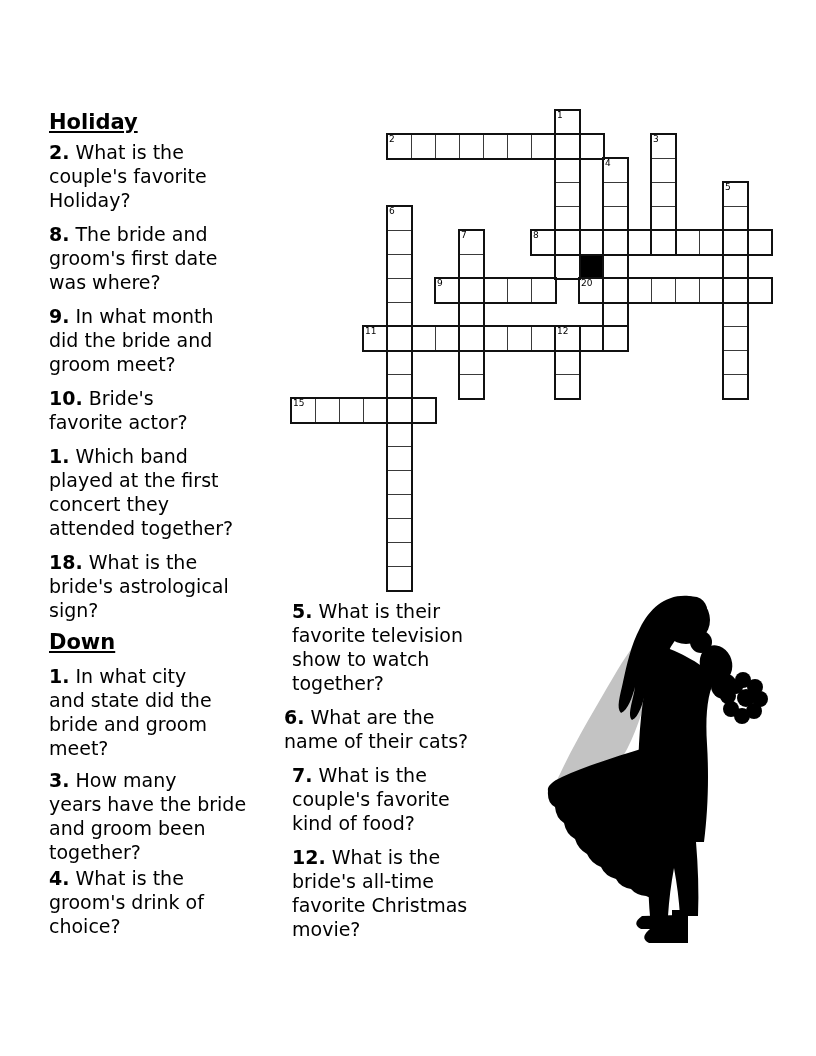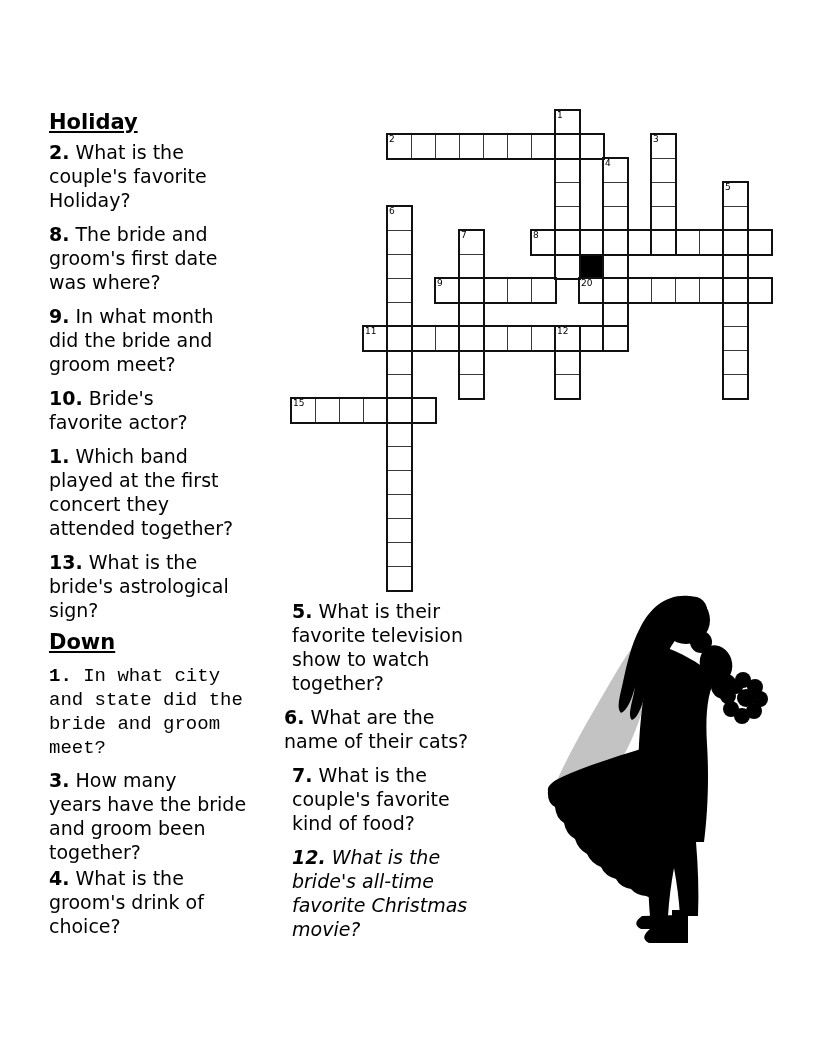--- a/index.html
+++ b/index.html
@@ -52,28 +52,28 @@
 
   <h2 class="heading" id="heading-across">Holiday</h2>
   <h2 class="heading" id="heading-down">Down</h2>
 
   <div id="clues">
       <p class="clue" style="left: 49px; top: 140px;"><b>2.</b> What is the<br>couple's favorite<br>Holiday?</p>
       <p class="clue" style="left: 49px; top: 222px;"><b>8.</b> The bride and<br>groom's first date<br>was where?</p>
       <p class="clue" style="left: 49px; top: 304px;"><b>9.</b> In what month<br>did the bride and<br>groom meet?</p>
       <p class="clue" style="left: 49px; top: 386px;"><b>10.</b> Bride's<br>favorite actor?</p>
       <p class="clue" style="left: 49px; top: 444px;"><b>1.</b> Which band<br>played at the first<br>concert they<br>attended together?</p>
-      <p class="clue" style="left: 49px; top: 550px;"><b>13.</b> What is the<br>bride's astrological<br>sign?</p>
-      <p class="clue" style="left: 49px; top: 664px; font-family: Liberation Mono, monospace;"><b>1.</b> In what city<br>and state did the<br>bride and groom<br>meet?</p>
+      <p class="clue" style="left: 49px; top: 550px;"><b>18.</b> What is the<br>bride's astrological<br>sign?</p>
+      <p class="clue" style="left: 49px; top: 664px;"><b>1.</b> In what city<br>and state did the<br>bride and groom<br>meet?</p>
       <p class="clue" style="left: 49px; top: 768px;"><b>3.</b> How many<br>years have the bride<br>and groom been<br>together?</p>
       <p class="clue" style="left: 49px; top: 866px;"><b>4.</b> What is the<br>groom's drink of<br>choice?</p>
       <p class="clue" style="left: 292px; top: 599px;"><b>5.</b> What is their<br>favorite television<br>show to watch<br>together?</p>
       <p class="clue" style="left: 284px; top: 705px;"><b>6.</b> What are the<br>name of their cats?</p>
       <p class="clue" style="left: 292px; top: 763px;"><b>7.</b> What is the<br>couple's favorite<br>kind of food?</p>
-      <p class="clue" style="left: 292px; top: 845px; font-style: italic;"><b>12.</b> What is the<br>bride's all-time<br>favorite Christmas<br>movie?</p>
+      <p class="clue" style="left: 292px; top: 845px;"><b>12.</b> What is the<br>bride's all-time<br>favorite Christmas<br>movie?</p>
     </div>
 
   <div id="grid">
       <div class="cell" style="left: 555px; top: 110px;"></div>
       <div class="cell" style="left: 555px; top: 134px;"></div>
       <div class="cell" style="left: 555px; top: 158px;"></div>
       <div class="cell" style="left: 555px; top: 182px;"></div>
       <div class="cell" style="left: 555px; top: 206px;"></div>
       <div class="cell" style="left: 555px; top: 230px;"></div>
       <div class="cell" style="left: 555px; top: 254px;"></div>

